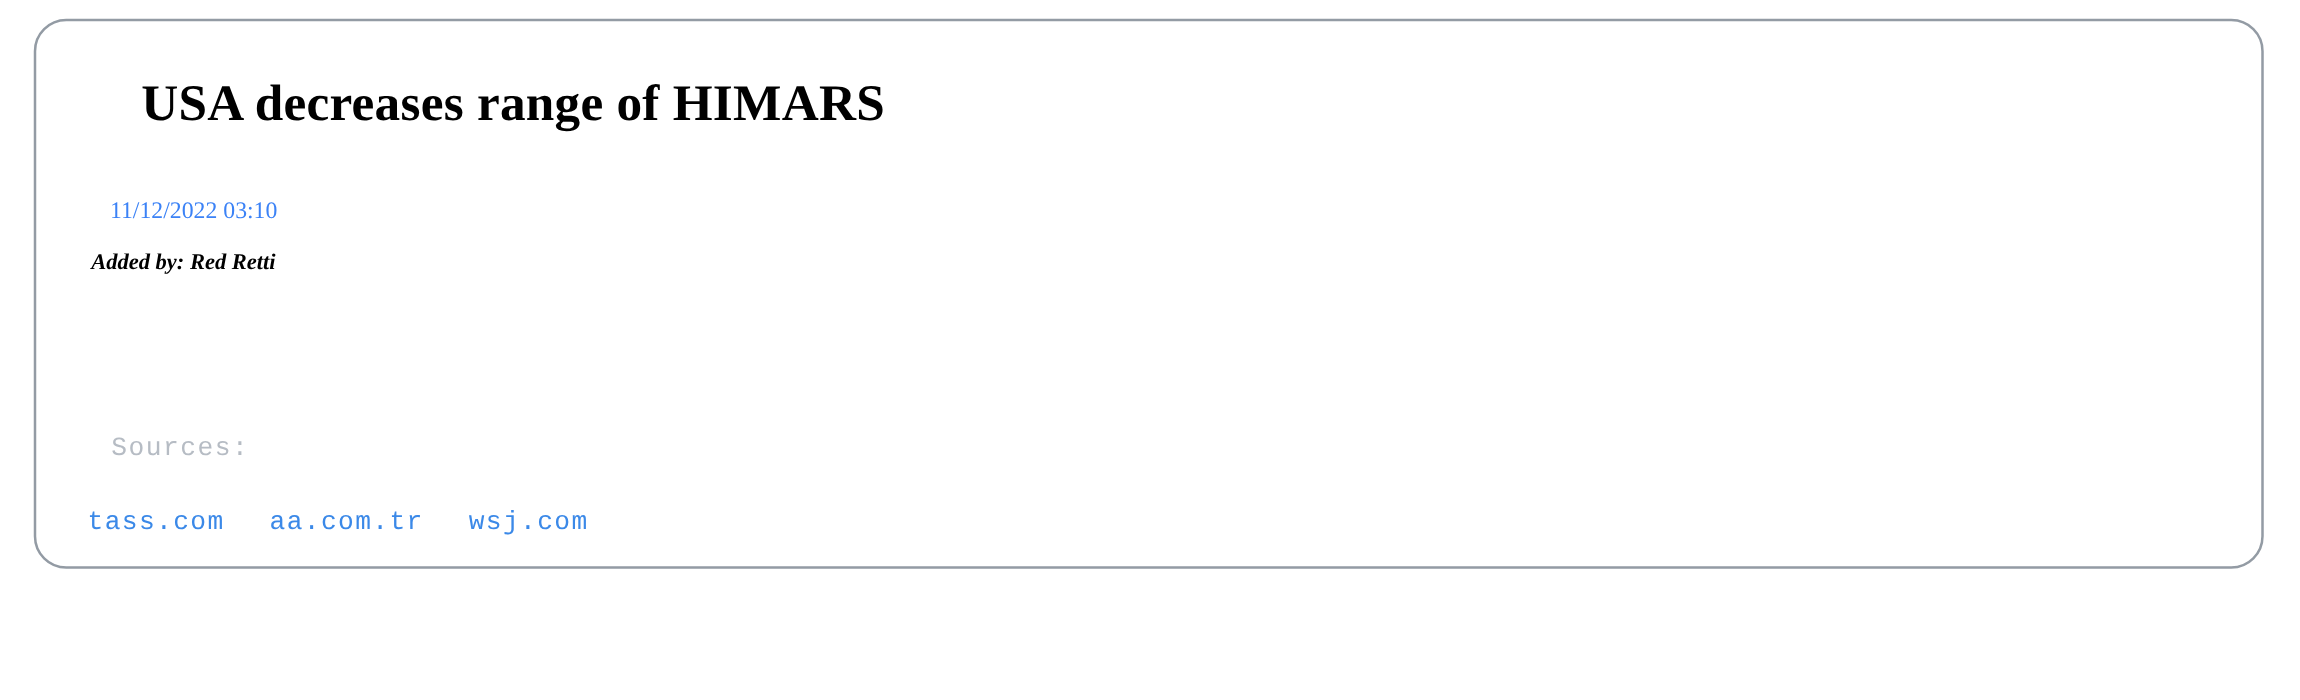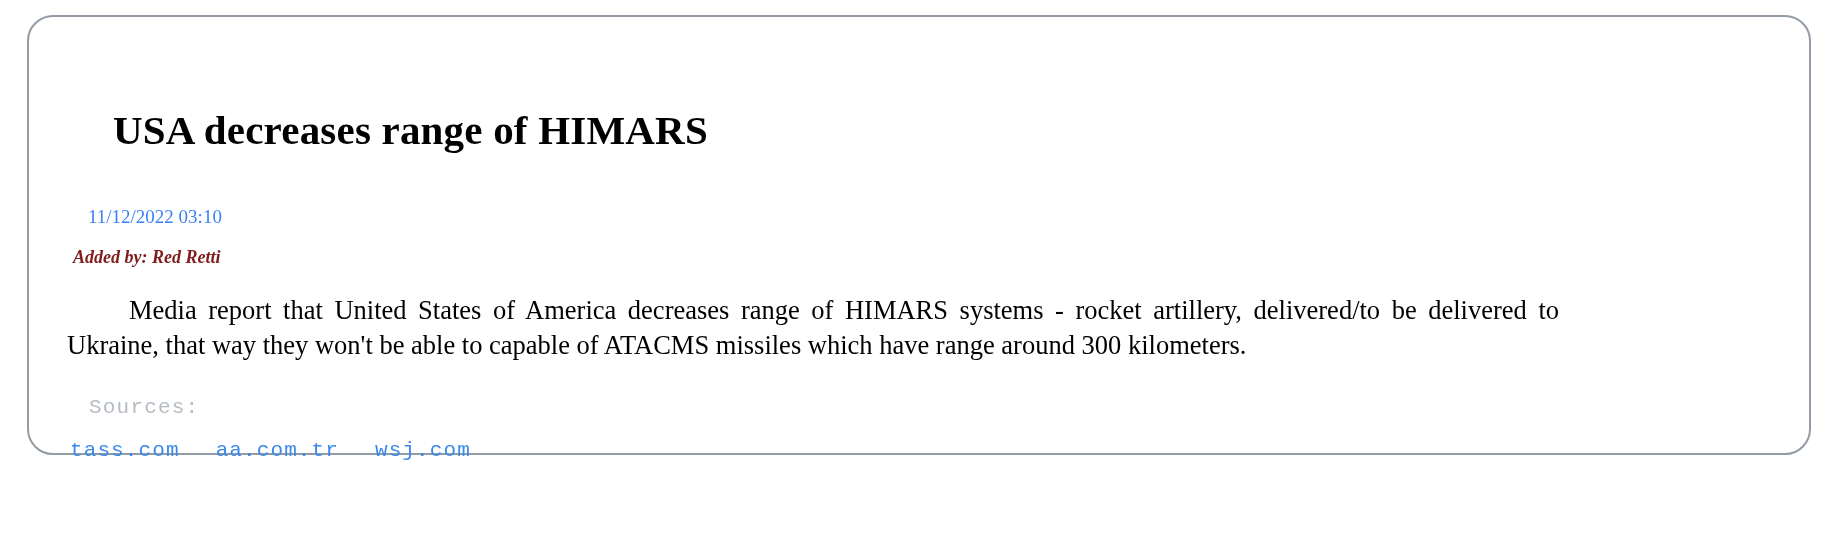--- a/index.html
+++ b/index.html
@@ -33,21 +33,20 @@
     border-radius: 26px;
     background: #ffffff;
   }
 
   .card-inner {
     position: relative;
     width: 100%;
     height: 100%;
     box-sizing: border-box;
     padding: 0 18px 0 17px;
-    margin-top: 48px;
   }
 
   .article-title {
     margin: 0;
     position: absolute;
     left: 84px;
     top: 41px;
     font-family: "Liberation Serif", serif;
     font-weight: bold;
     font-size: 41px;
@@ -70,21 +69,21 @@
 
   .article-byline {
     position: absolute;
     left: 44px;
     top: 181px;
     font-family: "Liberation Serif", serif;
     font-weight: bold;
     font-style: italic;
     font-size: 18px;
     line-height: 22px;
-    color: #7f1d1d;
+    color: #000000;
     white-space: nowrap;
   }
 
   .article-body {
     position: absolute;
     left: 38px;
     top: 228px;
     width: 1492px;
     margin: 0;
     text-align: justify;
@@ -103,21 +102,21 @@
     font-size: 21px;
     line-height: 26px;
     letter-spacing: 1.2px;
     color: #b6bcc4;
     white-space: nowrap;
   }
 
   .sources-links {
     position: absolute;
     left: 41px;
-    top: 373px;
+    top: 389px;
     display: flex;
     align-items: baseline;
     gap: 36px;
     white-space: nowrap;
     text-align: center;
   }
 
   .source-link {
     font-family: "Liberation Mono", monospace;
     font-size: 21px;
@@ -135,21 +134,20 @@
 
   <div class="news-card">
     <div class="card-inner">
 
       <h1 class="article-title">USA decreases range of HIMARS</h1>
 
       <div class="article-timestamp">11/12/2022 03:10</div>
 
       <div class="article-byline">Added by: Red Retti</div>
 
-      <p class="article-body">Media report that United States of America decreases range of HIMARS systems - rocket artillery, delivered/to be delivered to Ukraine, that way they won't be able to capable of ATACMS missiles which have range around 300 kilometers.</p>
 
       <div class="sources-label">Sources:</div>
 
       <div class="sources-links">
         <a class="source-link">tass.com</a>
         <a class="source-link">aa.com.tr</a>
         <a class="source-link">wsj.com</a>
       </div>
 
     </div>

